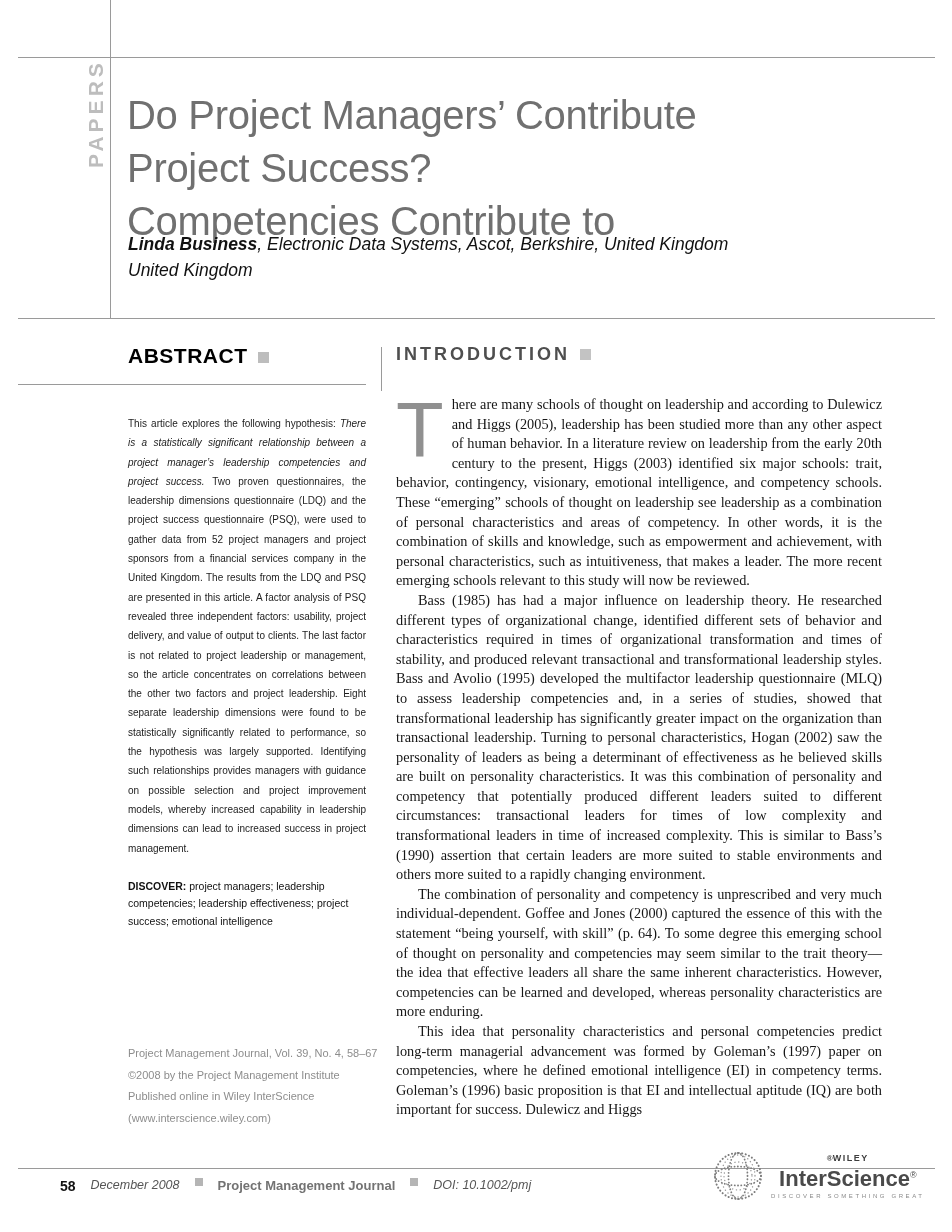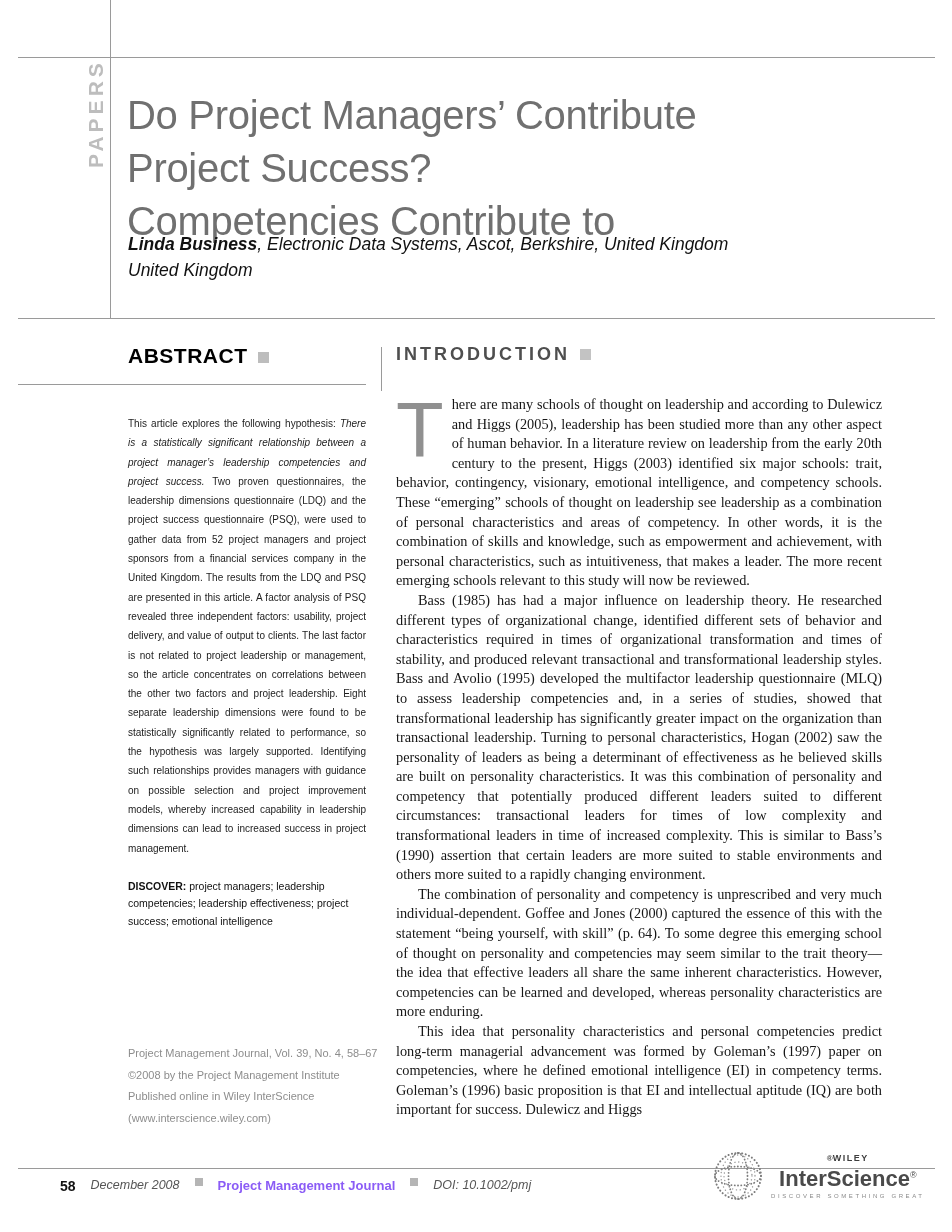--- a/index.html
+++ b/index.html
@@ -71,21 +71,21 @@
   }
 
   
   .footer {
     position:absolute; left:60px; top:1178px;
     display:flex; align-items:flex-start; gap:15px; font-size:12.5px;
   }
   .page-num { font-weight:bold; font-size:14px; color:#111; }
   .issue, .fdoi { font-style:italic; color:#555; }
   .fsq { width:8px; height:8px; background:#b5b5b5; }
-  .fjournal { font-weight:bold; color:#8b5cf6; font-size:13px; }
+  .fjournal { font-weight:bold; color:#737373; font-size:13px; }
 
   
   .wiley-logo { position:absolute; left:712px; top:1150px; display:flex; align-items:center; gap:7px;text-align:center; }
   .logo-text { display:flex; flex-direction:column; }
   .wiley-line { font-size:9px; font-weight:bold; letter-spacing:1.5px; color:#3d3d3d; }
   .wiley-line .reg { font-size:8px; letter-spacing:0; }
   .is-line { font-size:22px; font-weight:bold; color:#4a4a4a; line-height:24px; }
   .is-line .reg2 { font-size:9px; vertical-align:super; font-weight:normal; }
   .tagline { font-size:6px; letter-spacing:2.6px; color:#8a8a8a; margin-top:2px; white-space:nowrap; }
 </style>

